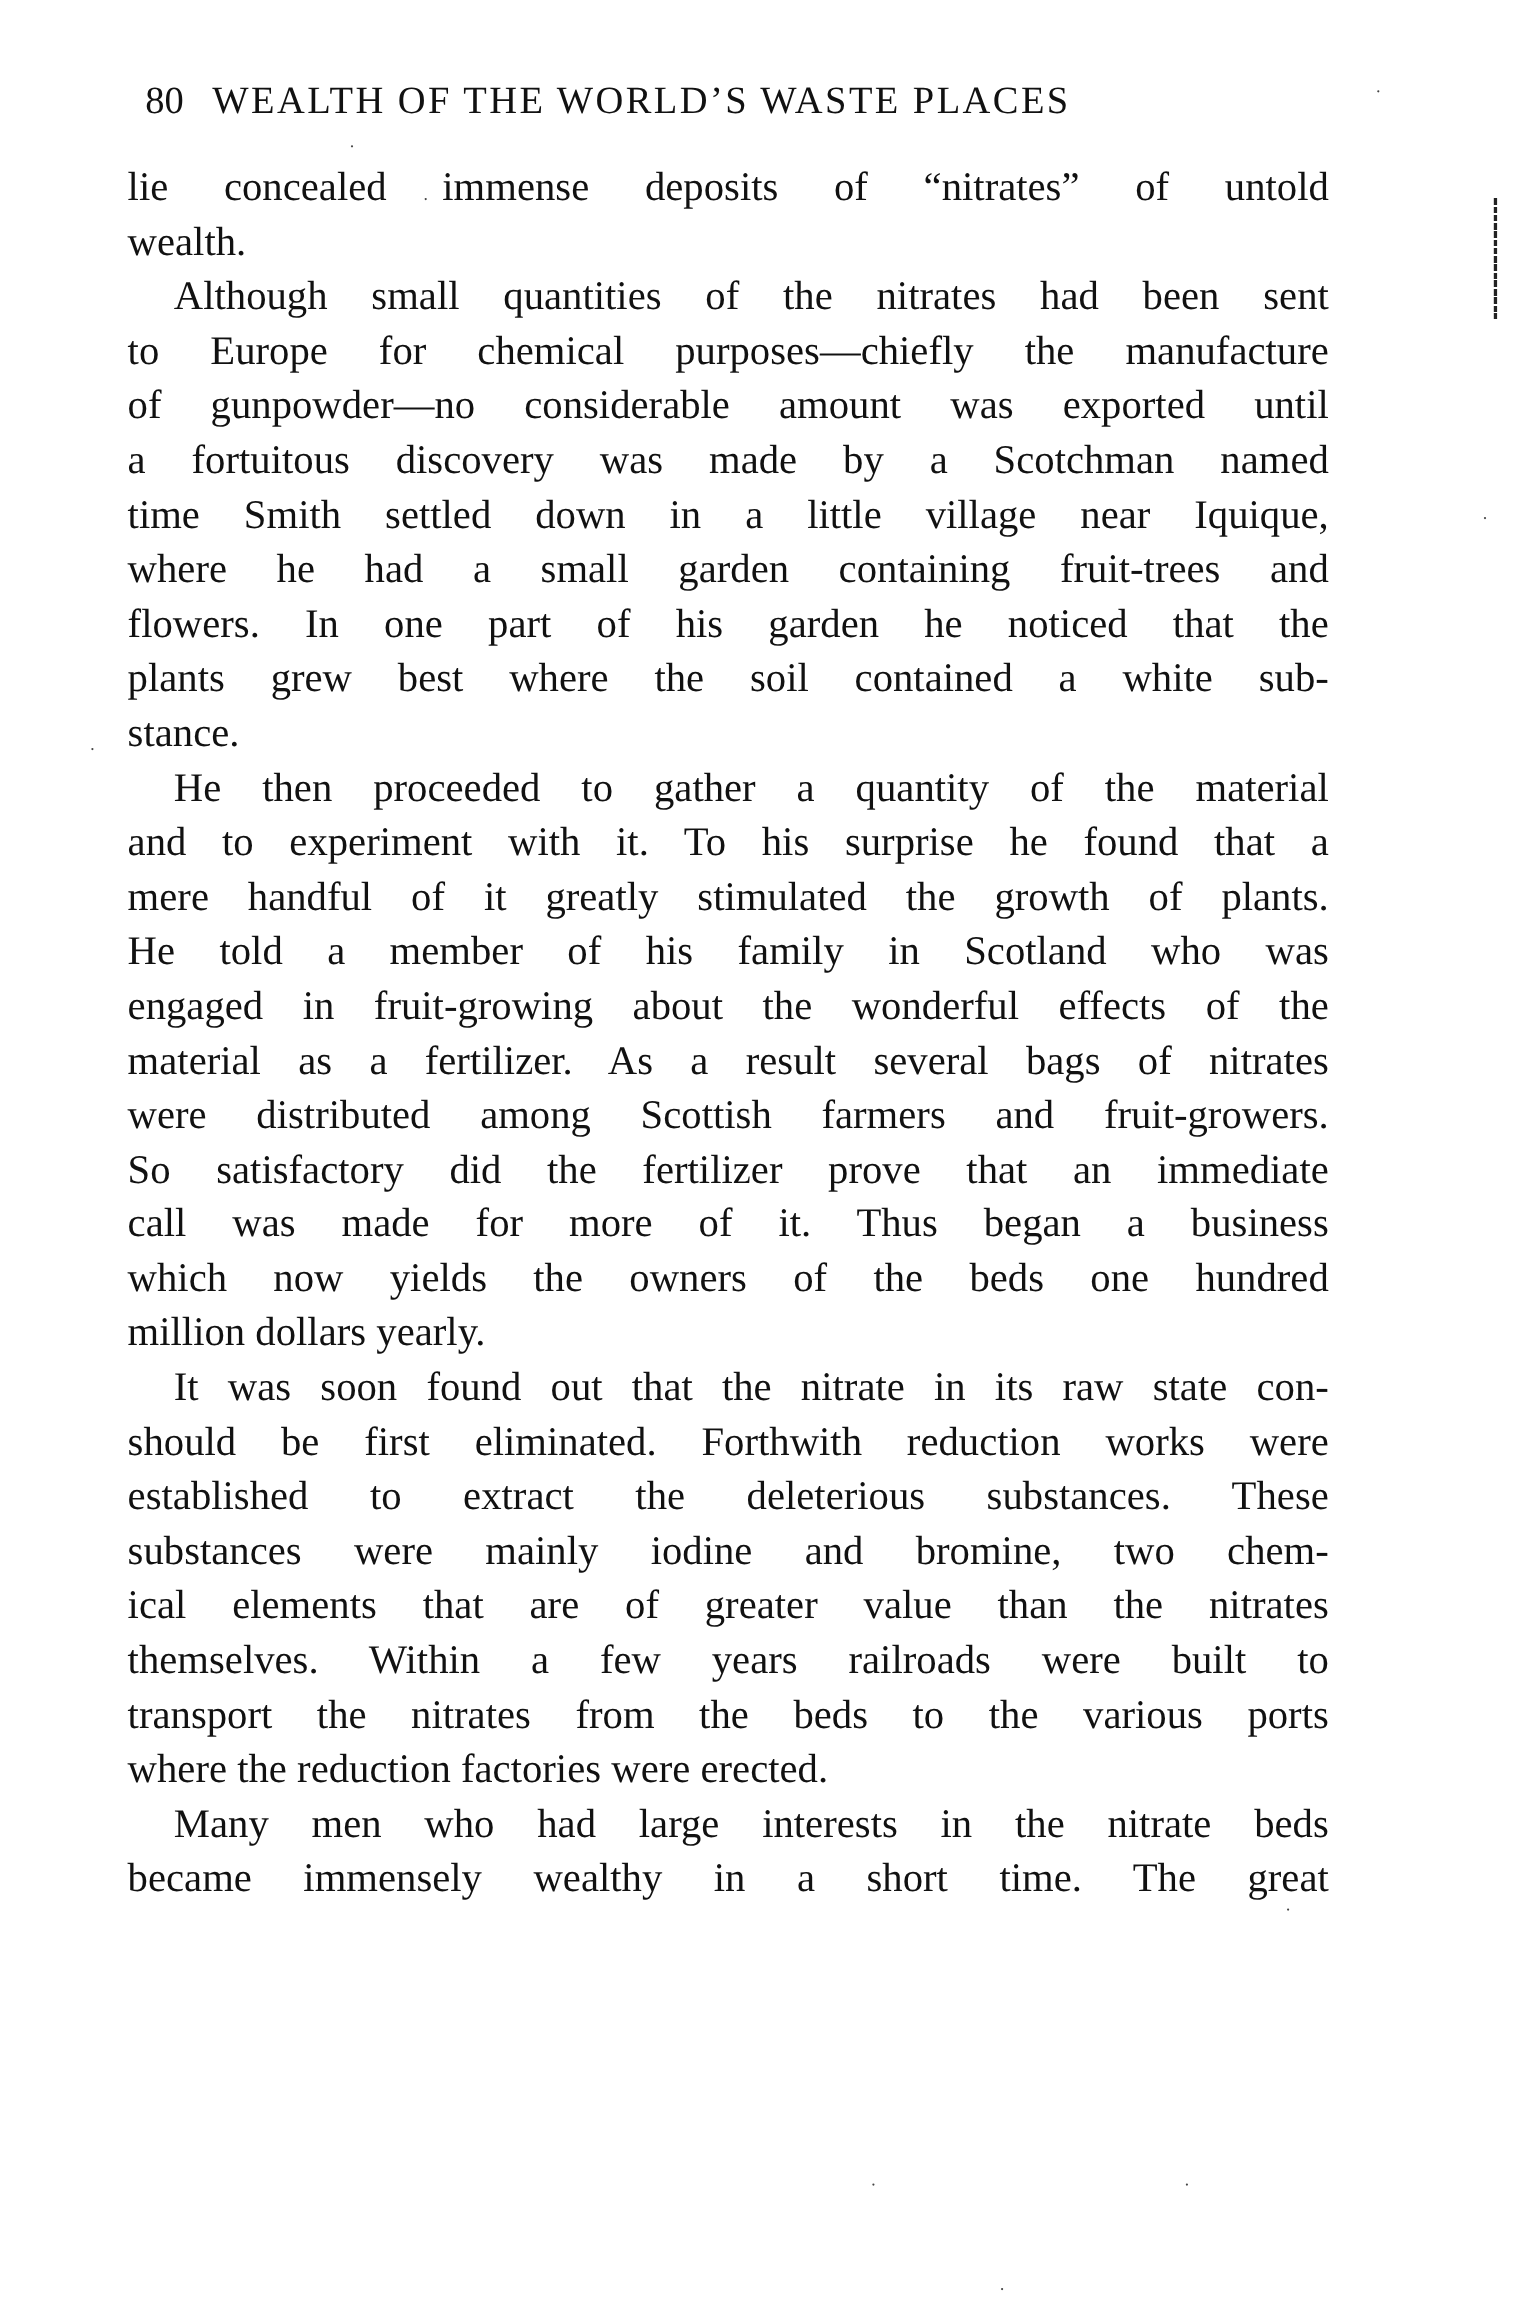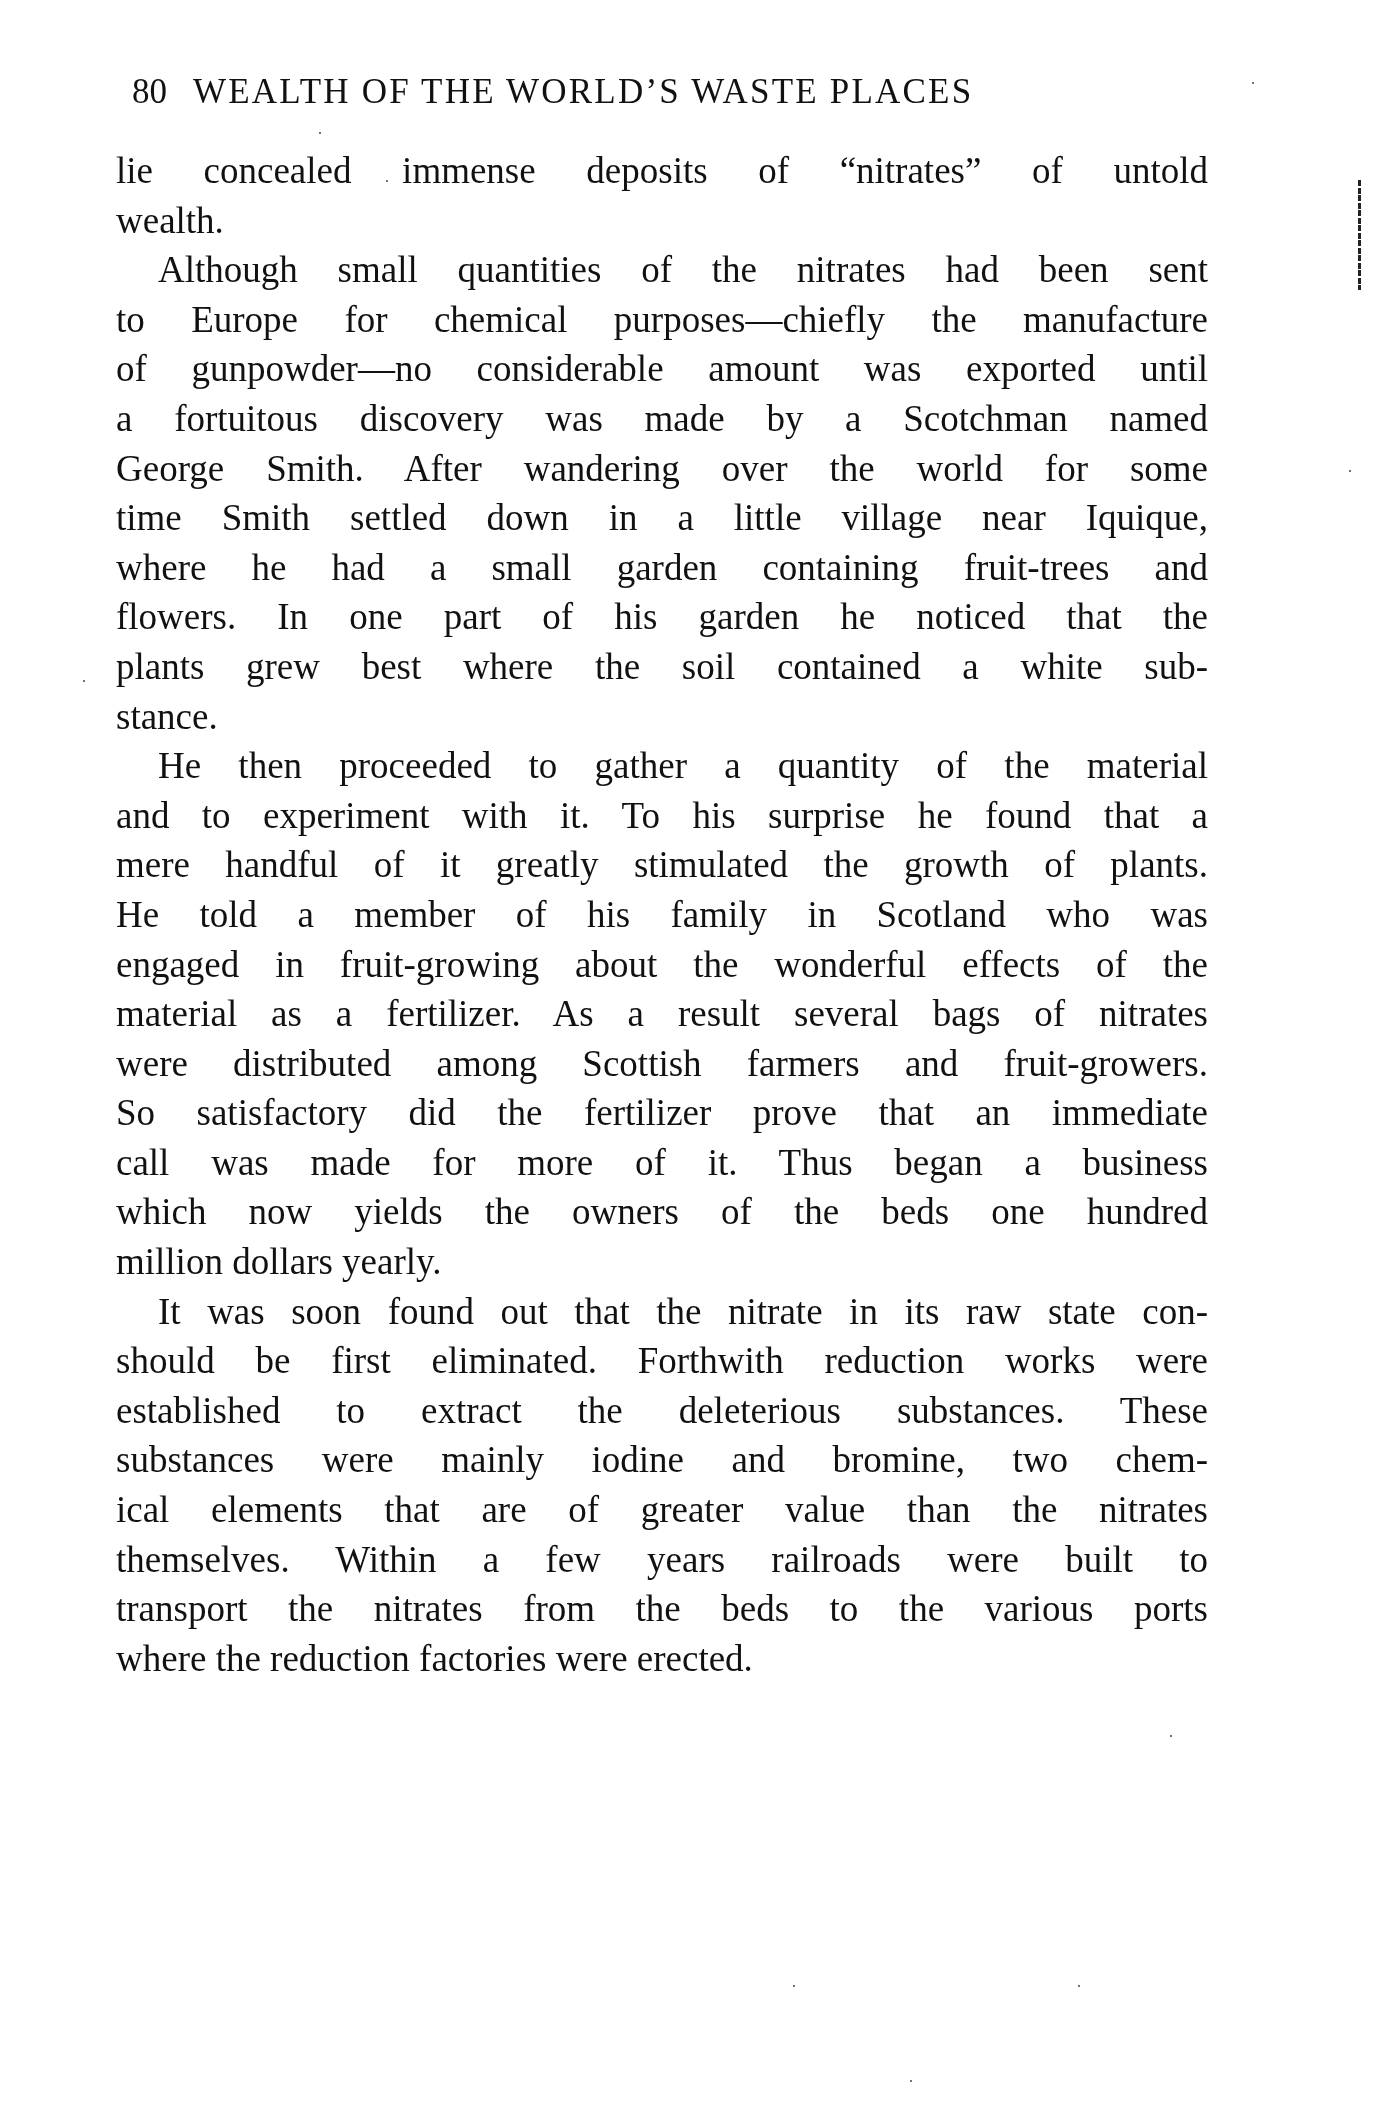--- a/index.html
+++ b/index.html
@@ -42,21 +42,20 @@
   <div class="body-text" id="body-text">
       <div>
         <span class="line">lie concealed immense deposits of “nitrates” of untold</span>
         <span class="line last">wealth.</span>
       </div>
       <div>
         <span class="line indent">Although small quantities of the nitrates had been sent</span>
         <span class="line">to Europe for chemical purposes—chiefly the manufacture</span>
         <span class="line">of gunpowder—no considerable amount was exported until</span>
         <span class="line">a fortuitous discovery was made by a Scotchman named</span>
-        <span class="line">George Smith. After wandering over the world for some</span>
         <span class="line">time Smith settled down in a little village near Iquique,</span>
         <span class="line">where he had a small garden containing fruit-trees and</span>
         <span class="line">flowers. In one part of his garden he noticed that the</span>
         <span class="line">plants grew best where the soil contained a white sub-</span>
         <span class="line last">stance.</span>
       </div>
       <div>
         <span class="line indent">He then proceeded to gather a quantity of the material</span>
         <span class="line">and to experiment with it. To his surprise he found that a</span>
         <span class="line">mere handful of it greatly stimulated the growth of plants.</span>
@@ -72,20 +71,24 @@
       <div>
         <span class="line indent">It was soon found out that the nitrate in its raw state con-</span>
         <span class="line">should be first eliminated. Forthwith reduction works were</span>
         <span class="line">established to extract the deleterious substances. These</span>
         <span class="line">substances were mainly iodine and bromine, two chem-</span>
         <span class="line">ical elements that are of greater value than the nitrates</span>
         <span class="line">themselves. Within a few years railroads were built to</span>
         <span class="line">transport the nitrates from the beds to the various ports</span>
         <span class="line last">where the reduction factories were erected.</span>
       </div>
+      <div>
+        <span class="line indent">Many men who had large interests in the nitrate beds</span>
+        <span class="line">became immensely wealthy in a short time. The great</span>
+      </div>
     </div>
 
   <div class="margin-mark"></div>
   <div class="speck" style="left:1252px;top:82px"></div>
   <div class="speck" style="left:319px;top:132px"></div>
   <div class="speck" style="left:386px;top:180px"></div>
   <div class="speck" style="left:1349px;top:470px"></div>
   <div class="speck" style="left:83px;top:680px"></div>
   <div class="speck" style="left:1170px;top:1735px"></div>
   <div class="speck" style="left:793px;top:1985px"></div>

